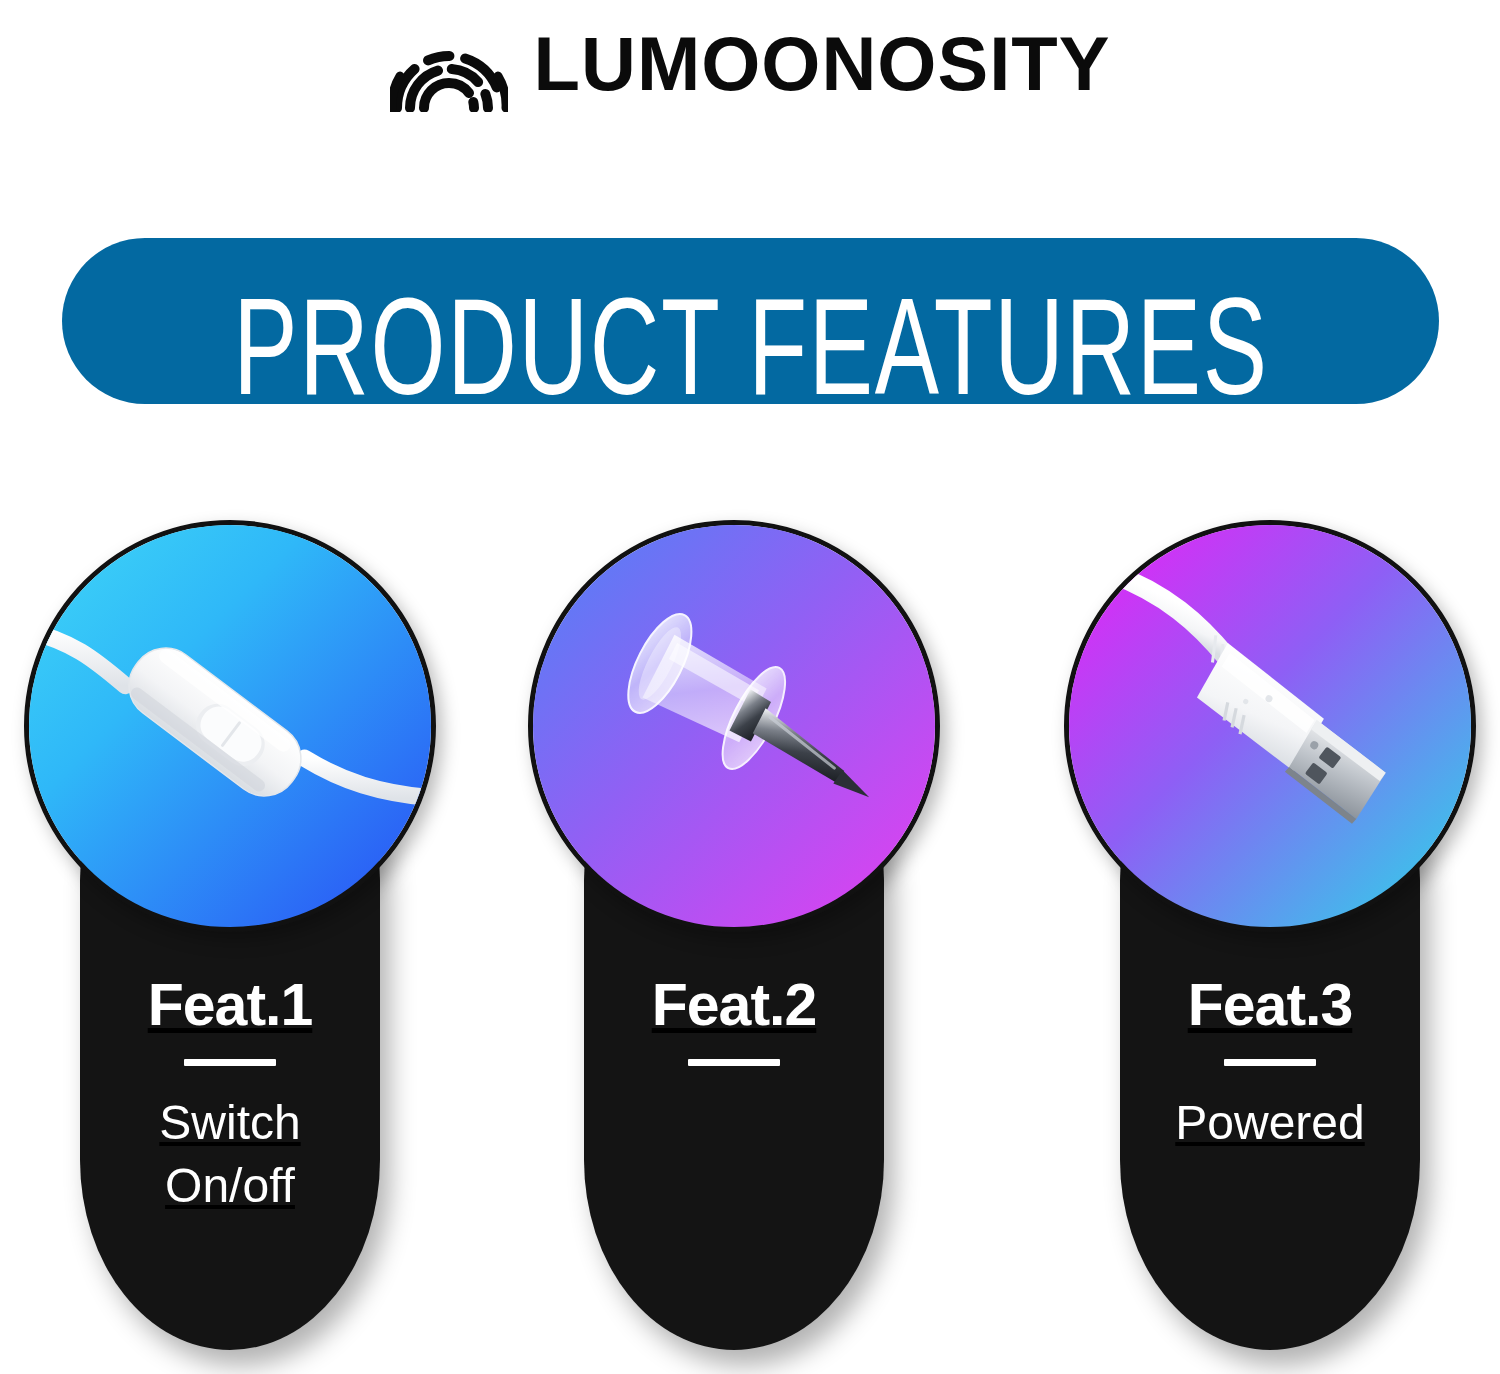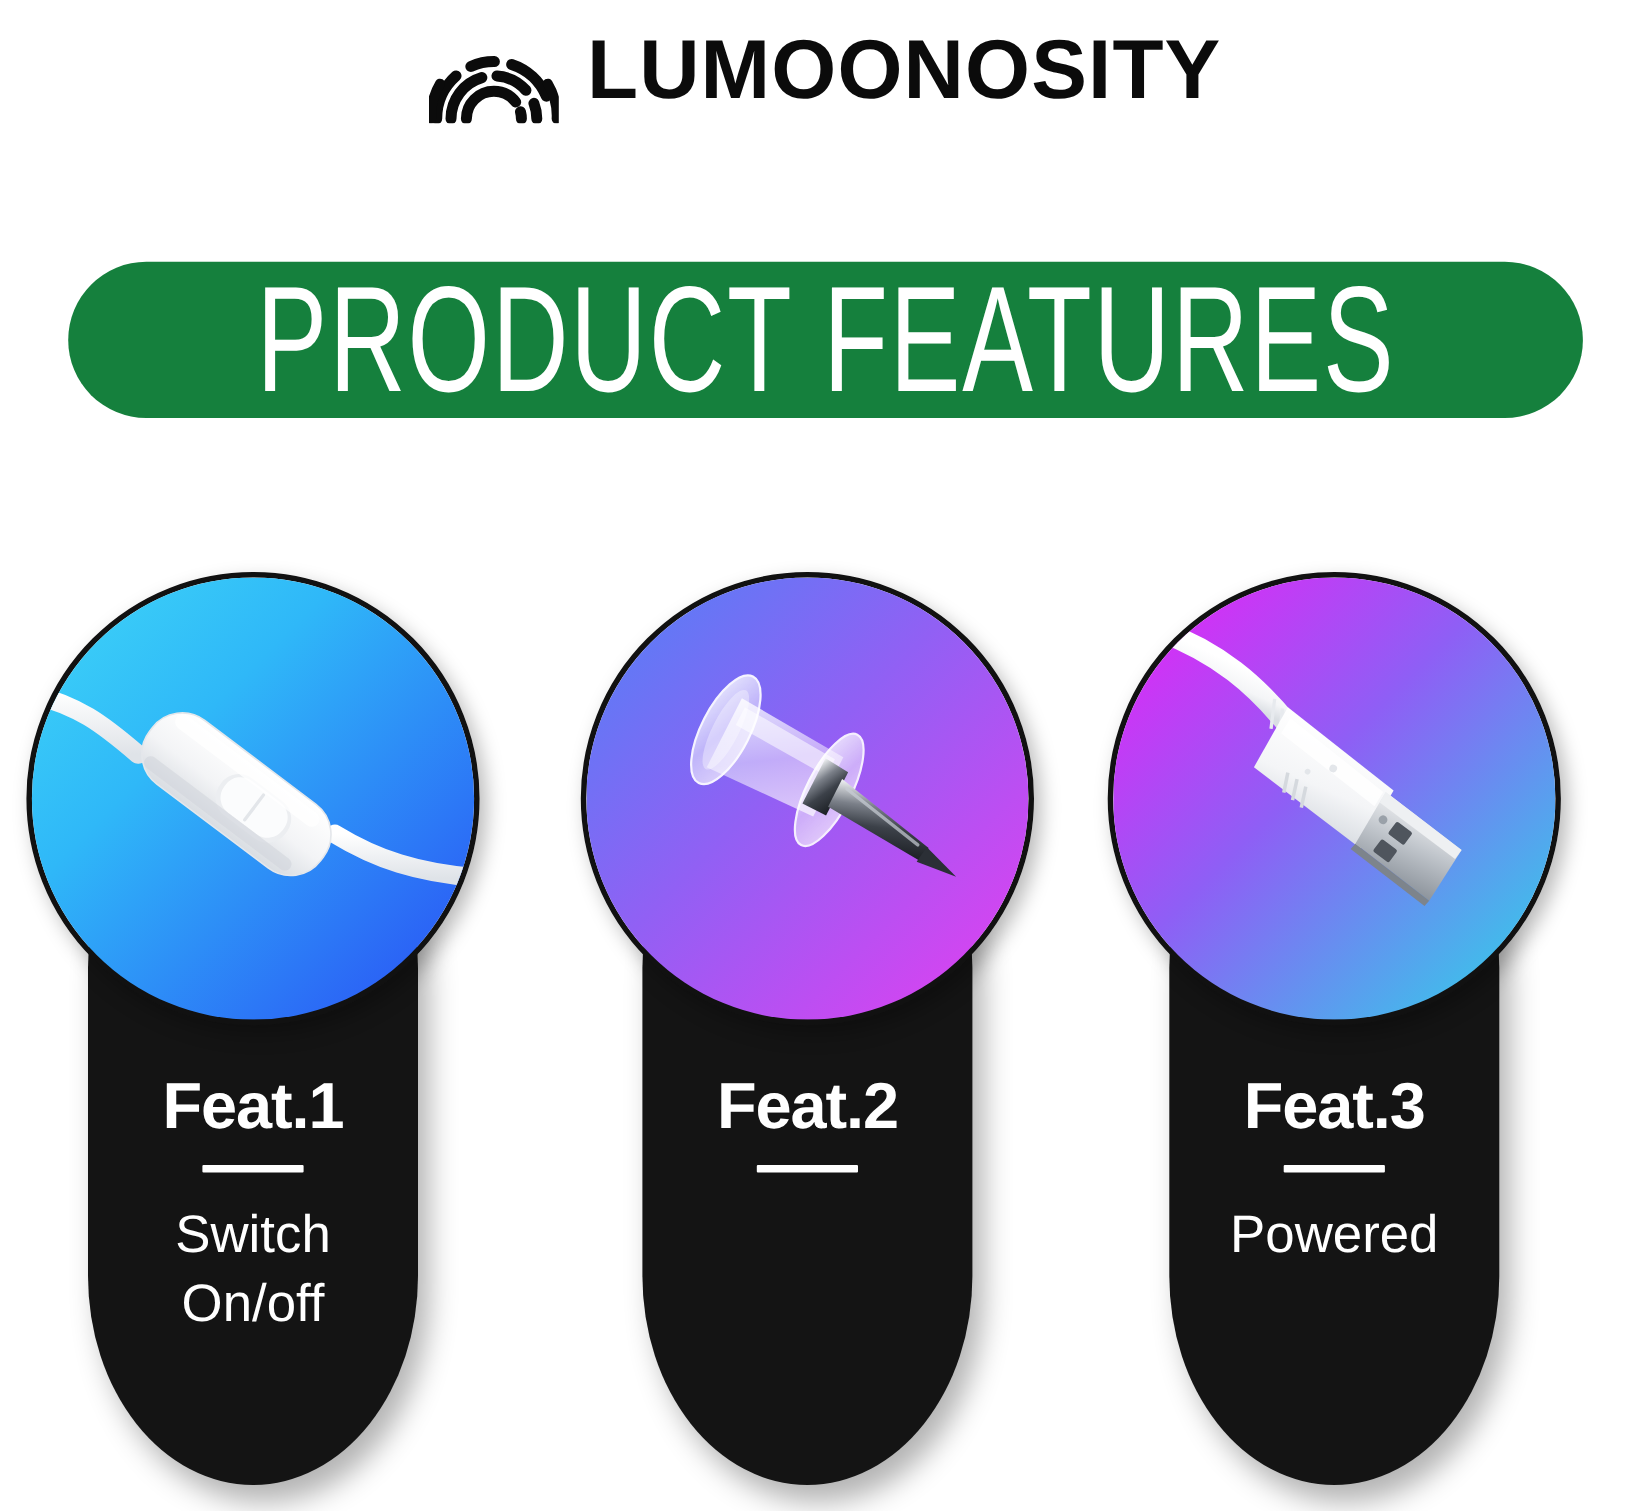--- a/index.html
+++ b/index.html
@@ -20,24 +20,24 @@
   .brand-mark { width:118px; height:96px; flex:0 0 auto; }
   .brand-name {
     font-size:76px; font-weight:700; letter-spacing:1px;
     color:#0b0b0b; line-height:1; white-space:nowrap;
     font-family:"Liberation Sans", sans-serif;
   }
 
   
   .title-pill {
     position:absolute; left:62px; top:238px;
-    width:1377px; height:142px;
-    background:#15803d;
+    width:1377px; height:166px;
+    background:#0369a1;
     border-radius:86px;
-    display:flex; align-items:center; justify-content:center;
+    display:flex; align-items:flex-end; justify-content:center;
   }
   .title-text {
     color:#ffffff;
     font-size:112px;
     font-weight:400;
     letter-spacing:2px;
     line-height:1;
     transform:scaleX(0.86) scaleY(1.22);
     transform-origin:center;
     white-space:nowrap;
@@ -67,21 +67,21 @@
     border:5px solid #111;
     overflow:hidden;
     box-shadow:6px 8px 18px rgba(0,0,0,0.28);
   }
   .card-circle svg { display:block; width:100%; height:100%; }
 
   
   .card-text {
     position:absolute; left:50%; transform:translateX(-50%);
     top:455px; width:300px;
-    text-align:center; z-index:4;
+    text-align:center; z-index:4;text-decoration:underline;
   }
   .feat-title {
     color:#fff; font-size:59px; font-weight:700;
     line-height:1.02; letter-spacing:-1px;
     font-family:"Liberation Sans", sans-serif;
   }
   .feat-rule {
     width:92px; height:7px; background:#fff;
     margin:24px auto 26px auto; border-radius:1px;
   }
@@ -215,21 +215,21 @@
             <path d="M228 176 L308 192" stroke="#c9ced6" stroke-width="3" opacity="0.7" stroke-linecap="round"></path>
           </g>
         </svg>
       </div>
       <div class="card-text">
         <div class="feat-title">Feat.2</div>
         <div class="feat-rule"></div>
       </div>
     </div>
 
-    <div class="card" style="left:1007px;">
+    <div class="card" style="left:1064px;">
       <div class="card-body"></div>
       <div class="card-circle">
         <svg viewBox="0 0 400 400" xmlns="http://www.w3.org/2000/svg">
           <defs>
             <linearGradient id="g3" x1="0" y1="0" x2="1" y2="1">
               <stop offset="0" stop-color="#EC1FF6"></stop>
               <stop offset="0.45" stop-color="#8E5FF5"></stop>
               <stop offset="1" stop-color="#2AD8E8"></stop>
             </linearGradient>
             <linearGradient id="usbshell" x1="0" y1="0" x2="0" y2="1">

